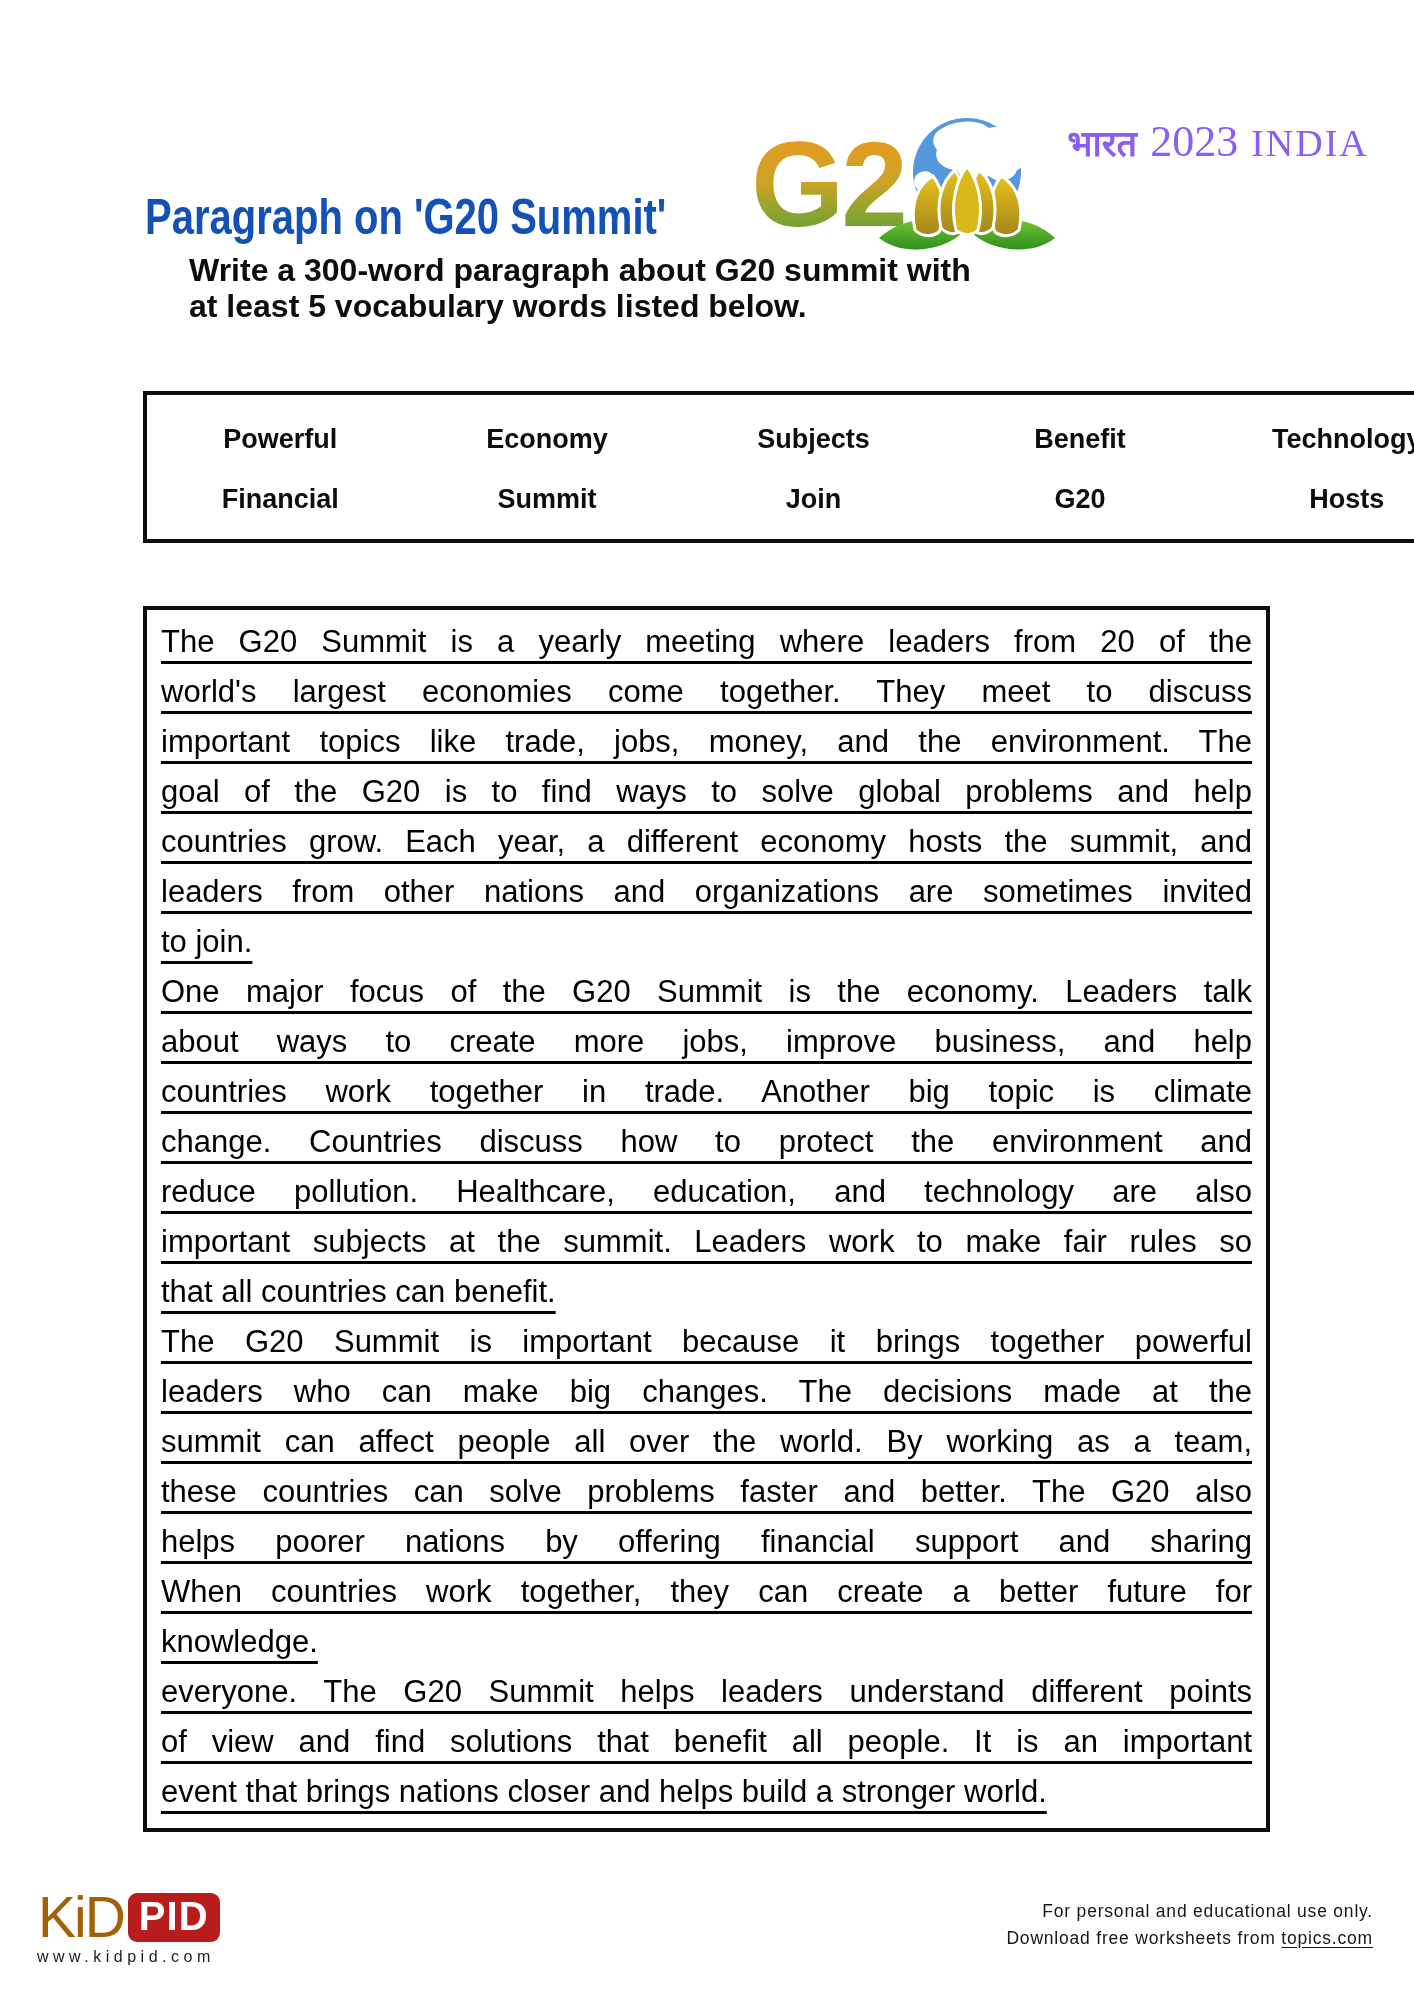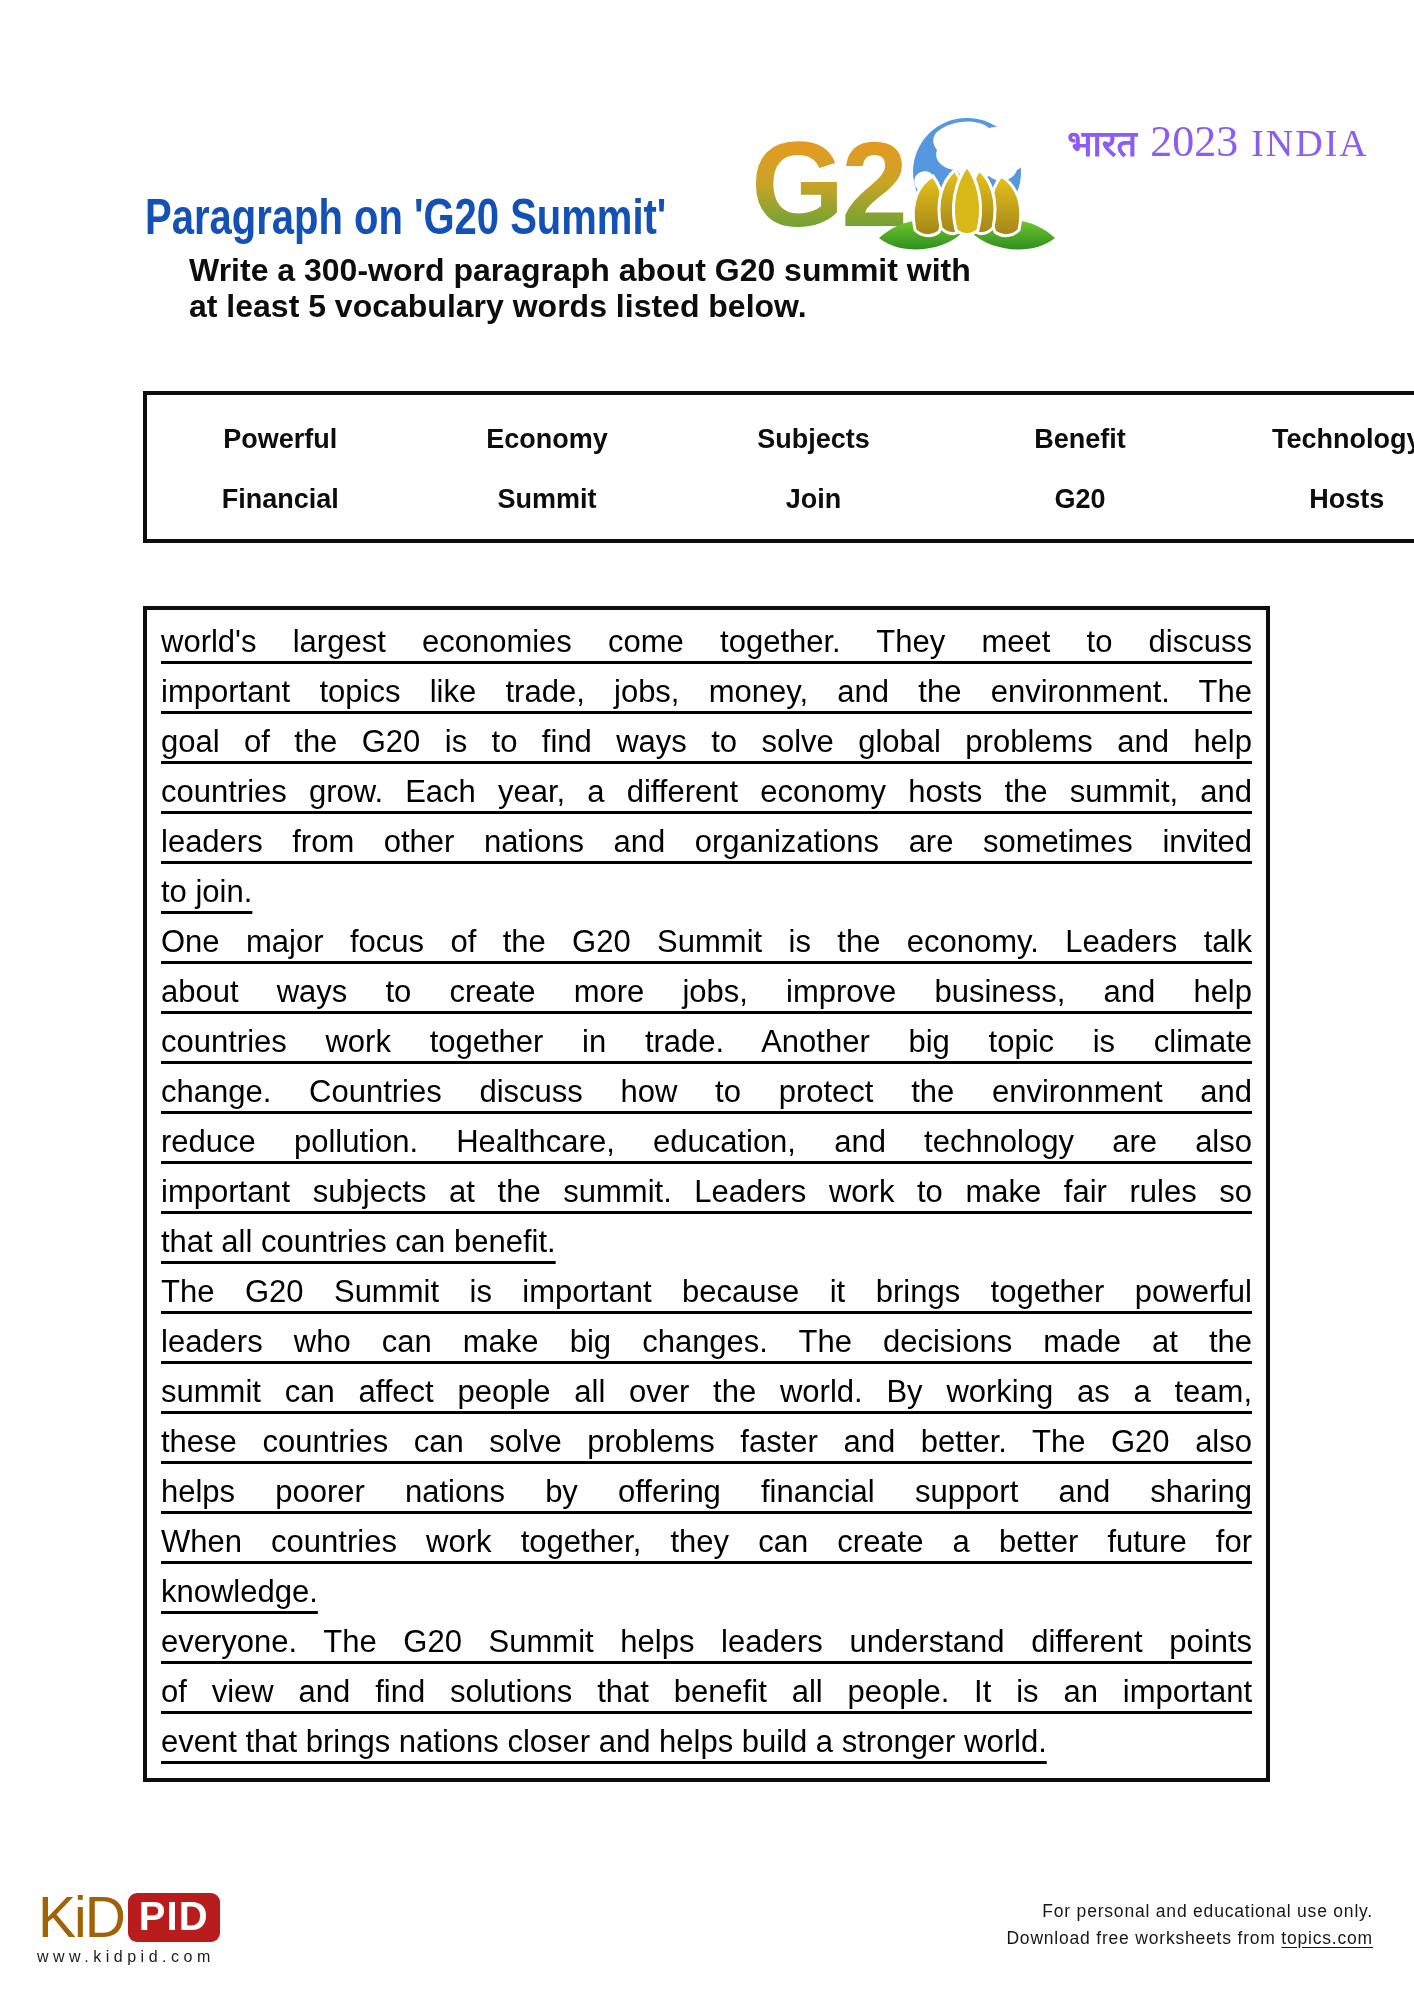--- a/index.html
+++ b/index.html
@@ -229,20 +229,21 @@
         <div class="vocab-word">Financial</div>
         <div class="vocab-word">Summit</div>
         <div class="vocab-word">Join</div>
         <div class="vocab-word">G20</div>
         <div class="vocab-word">Hosts</div>
       </div>
   </section>
 
   <section class="essay-box">
     <div>
+        <div class="essay-line">The G20 Summit is a yearly meeting where leaders from 20 of the</div>
         <div class="essay-line">world's largest economies come together. They meet to discuss</div>
         <div class="essay-line">important topics like trade, jobs, money, and the environment. The</div>
         <div class="essay-line">goal of the G20 is to find ways to solve global problems and help</div>
         <div class="essay-line">countries grow. Each year, a different economy hosts the summit, and</div>
         <div class="essay-line">leaders from other nations and organizations are sometimes invited</div>
         <div class="essay-line essay-line-last">to join.</div>
         <div class="essay-line">One major focus of the G20 Summit is the economy. Leaders talk</div>
         <div class="essay-line">about ways to create more jobs, improve business, and help</div>
         <div class="essay-line">countries work together in trade. Another big topic is climate</div>
         <div class="essay-line">change. Countries discuss how to protect the environment and</div>

